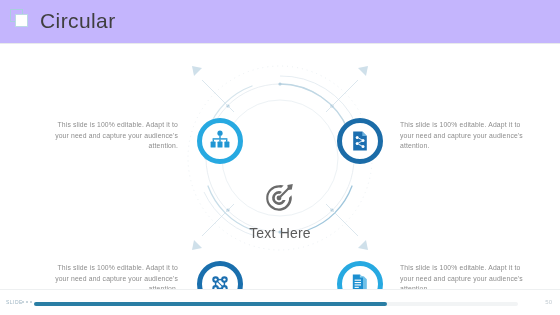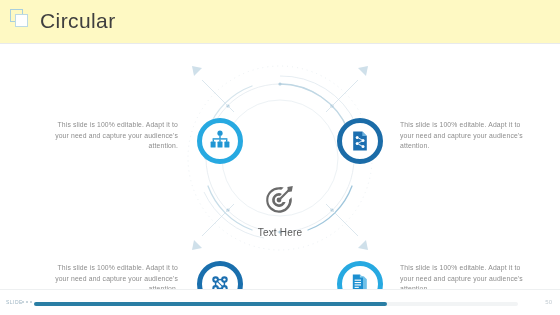--- a/index.html
+++ b/index.html
@@ -15,21 +15,21 @@
     position: relative;
     color: #404040;
   }
 
   
   .header {
     position: absolute;
     left: 0; top: 0;
     width: 560px;
     height: 44px;
-    background: #fef9c3;
+    background: #c4b5fd;
     border-bottom: 1px solid #e8eaec;
     box-sizing: border-box;
   }
   .header-icon {
     position: absolute;
     left: 10px; top: 9px;
     width: 20px; height: 20px;
   }
   .sq {
     position: absolute;
@@ -94,21 +94,21 @@
     top: 128px;
     width: 92px;
     height: 78px;
     display: flex;
     flex-direction: column;
     align-items: center;
     justify-content: center;
   }
   .hub-label {
     margin-top: 5px;
-    font-size: 10px;
+    font-size: 14px;
     color: #5a5a5a;
     letter-spacing: 0.2px;
     white-space: nowrap;
   }
 
   
   .caption {
     position: absolute;
     width: 132px;
     font-size: 6.8px;

